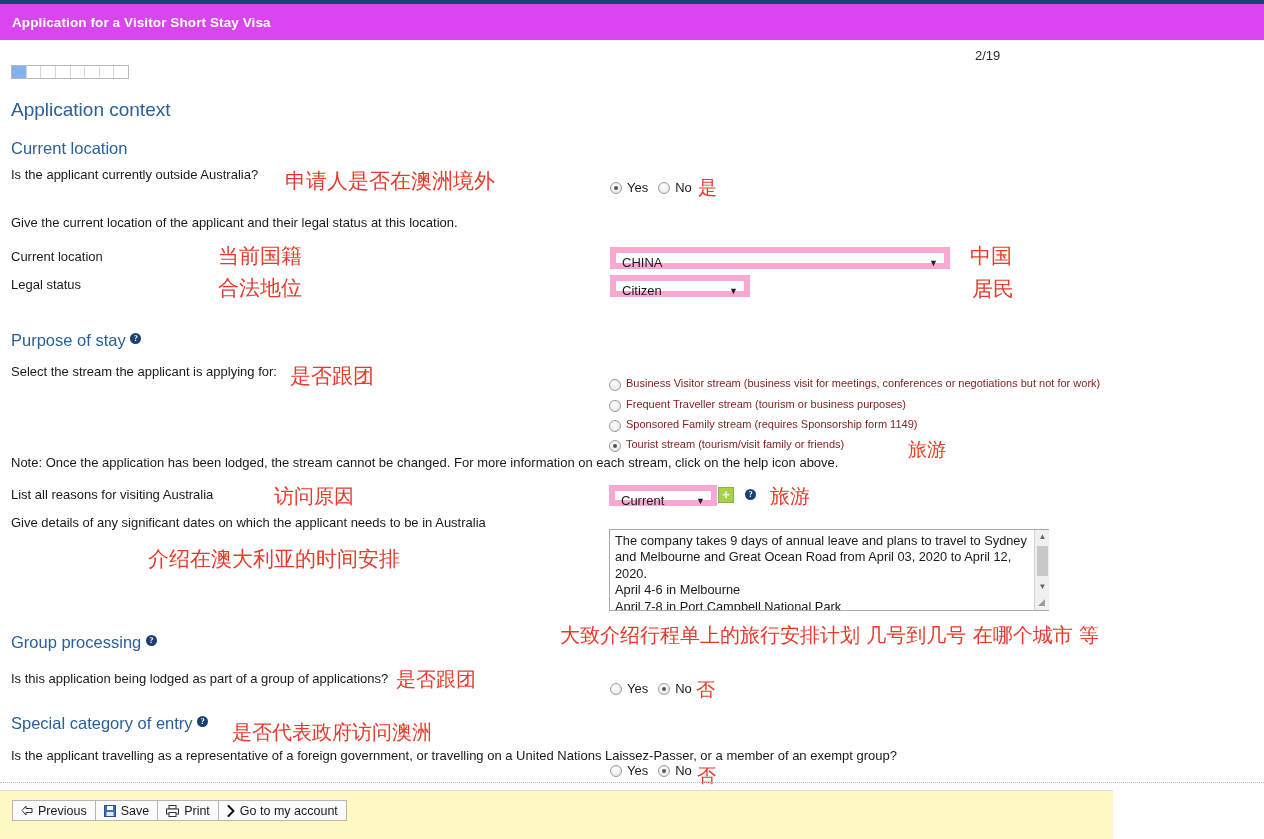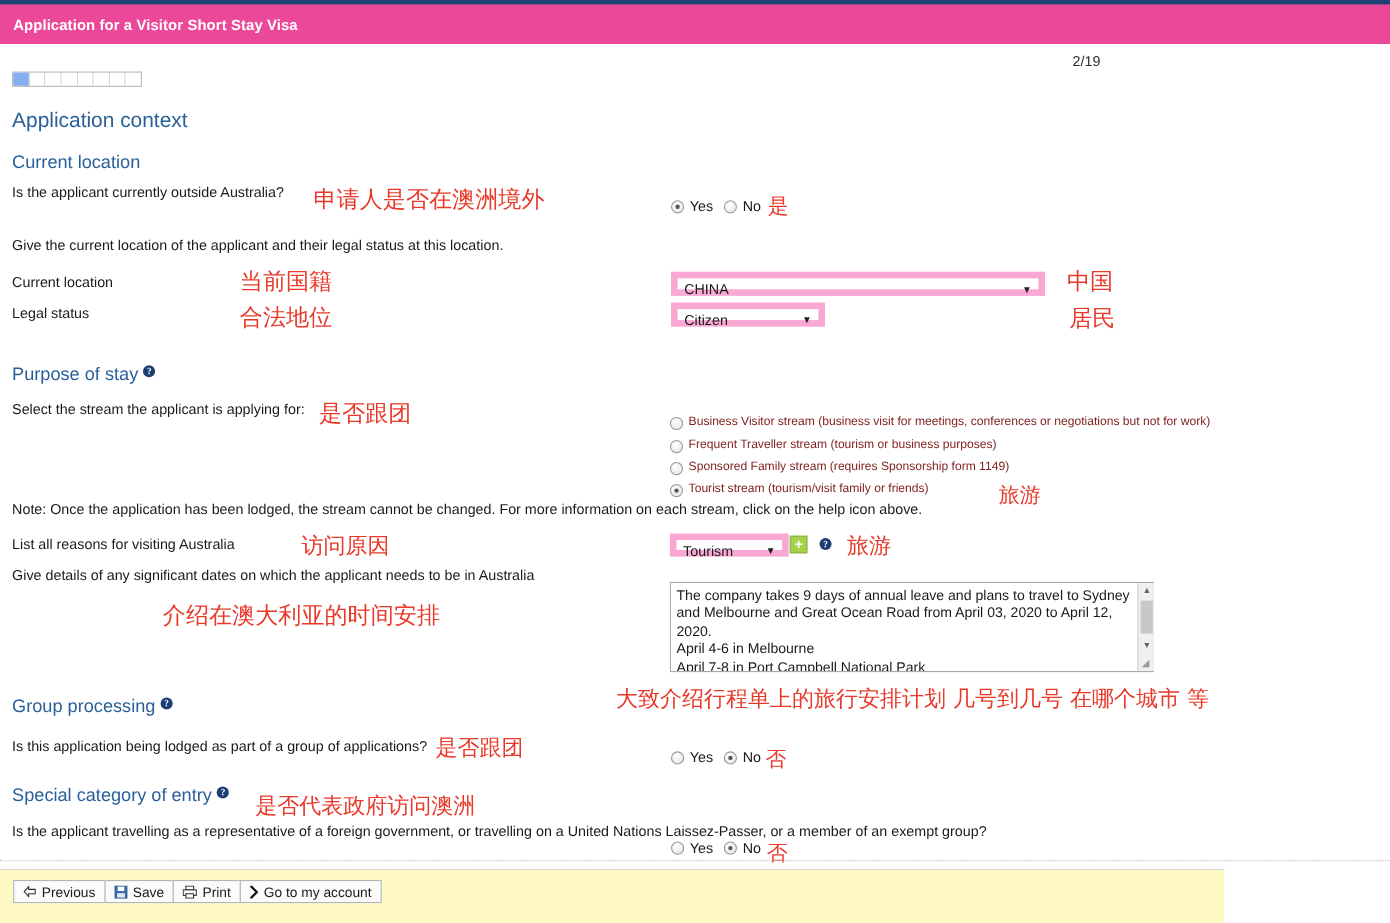--- a/index.html
+++ b/index.html
@@ -13,21 +13,21 @@
     font-family: "Liberation Sans", sans-serif;
     font-size: 13px;
     color: #1a1a1a;
     overflow: hidden;
   }
 
   
   .titlebar {
     position: absolute; left: 0; top: 0;
     width: 1264px; height: 40px;
-    background: #ec4899;
+    background: #d946ef;
     border-top: 4px solid #1d4374;
   }
   .titlebar .title {
     position: absolute; left: 12px; top: 11px;
     color: #ffffff;
     font-size: 13.5px;
     font-weight: bold;
     letter-spacing: .1px;
   }
 
@@ -310,21 +310,21 @@
     <span class="txt">Tourist stream (tourism/visit family or friends)</span>
   </div>
   <div class="cn" style="left:908px; top:437px; font-size:19px;">旅游</div>
 
   <div class="lbl" style="left:11px; top:455px;">Note: Once the application has been lodged, the stream cannot be changed. For more information on each stream, click on the help icon above.</div>
 
   <div class="lbl" style="left:11px; top:487px;">List all reasons for visiting Australia</div>
   <div class="cn" style="left:274px; top:483px; font-size:20px;">访问原因</div>
 
   <div class="sel-box" style="left:609px; top:485px; width:108px; height:21px; line-height:19px;">
-    <span>Tourism</span>
+    <span>Current</span>
     <span class="arrow">▼</span>
   </div>
   <div class="addbtn" style="left:718px; top:487px;">
     <span>+</span>
   </div>
   <div style="position:absolute; left:745px; top:489px;"><span class="help"></span></div>
   <div class="cn" style="left:770px; top:483px; font-size:20px;">旅游</div>
 
   <div class="lbl" style="left:11px; top:515px;">Give details of any significant dates on which the applicant needs to be in Australia</div>
   <div class="cn" style="left:148px; top:545px; font-size:21px;">介绍在澳大利亚的时间安排</div>

